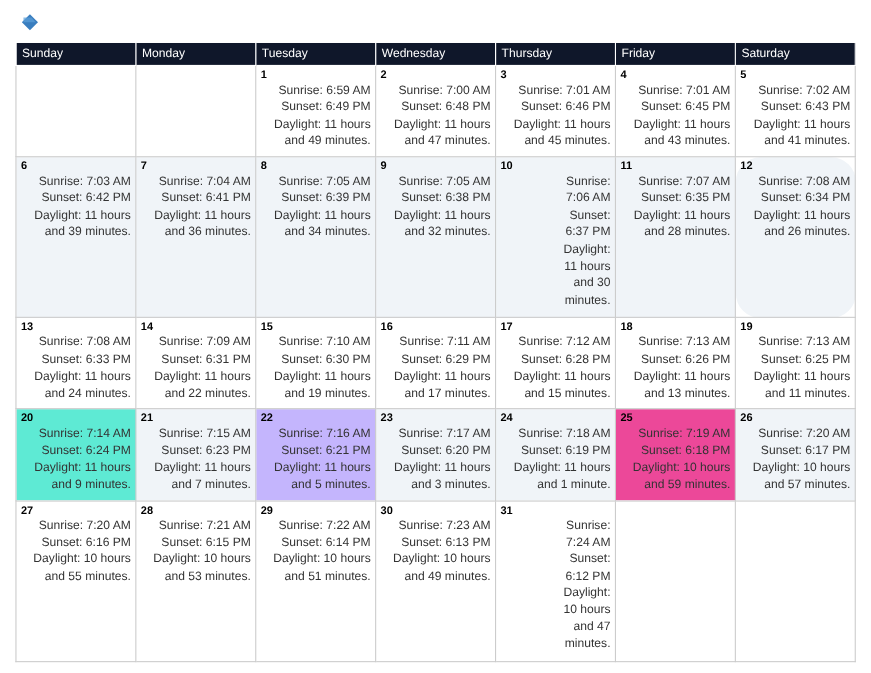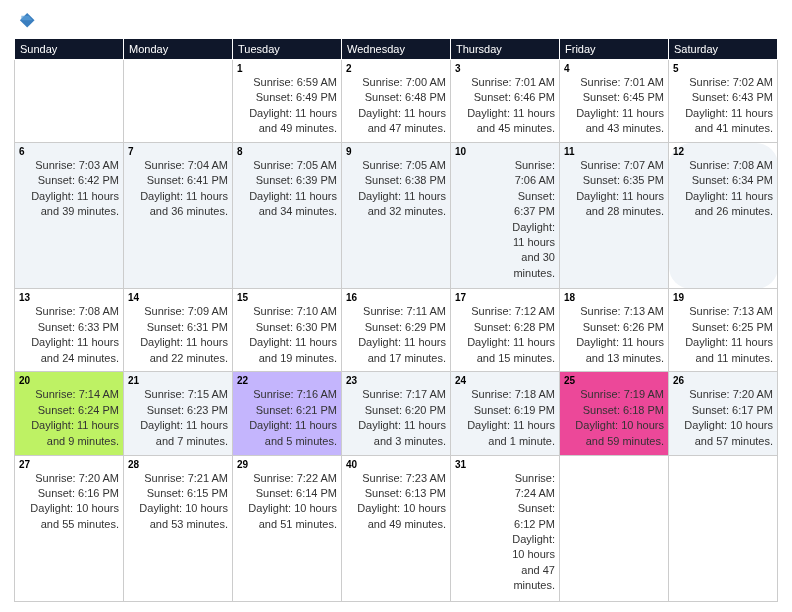--- a/index.html
+++ b/index.html
@@ -249,21 +249,21 @@
 Daylight: 11 hours and 13 minutes.</div>
           </td>
           <td>
             <span class="day-num">19</span>
             <div class="day-info" style="white-space: pre-wrap;">Sunrise: 7:13 AM
 Sunset: 6:25 PM
 Daylight: 11 hours and 11 minutes.</div>
           </td>
         </tr>
         <tr>
-          <td style="background: #bef264;">
+          <td style="background: #5eead4;">
             <span class="day-num">20</span>
             <div class="day-info" style="white-space: pre-wrap;">Sunrise: 7:14 AM
 Sunset: 6:24 PM
 Daylight: 11 hours and 9 minutes.</div>
           </td>
           <td style="background: rgb(240, 244, 248);">
             <span class="day-num">21</span>
             <div class="day-info" style="white-space: pre-wrap;">Sunrise: 7:15 AM
 Sunset: 6:23 PM
 Daylight: 11 hours and 7 minutes.</div>
@@ -312,21 +312,21 @@
 Sunset: 6:15 PM
 Daylight: 10 hours and 53 minutes.</div>
           </td>
           <td>
             <span class="day-num">29</span>
             <div class="day-info" style="white-space: pre-wrap;">Sunrise: 7:22 AM
 Sunset: 6:14 PM
 Daylight: 10 hours and 51 minutes.</div>
           </td>
           <td>
-            <span class="day-num">40</span>
+            <span class="day-num">30</span>
             <div class="day-info" style="white-space: pre-wrap;">Sunrise: 7:23 AM
 Sunset: 6:13 PM
 Daylight: 10 hours and 49 minutes.</div>
           </td>
           <td>
             <span class="day-num">31</span>
             <div class="day-info" style="white-space: pre-wrap; margin-left: 45px;">Sunrise: 7:24 AM
 Sunset: 6:12 PM
 Daylight: 10 hours and 47 minutes.</div>
           </td>

